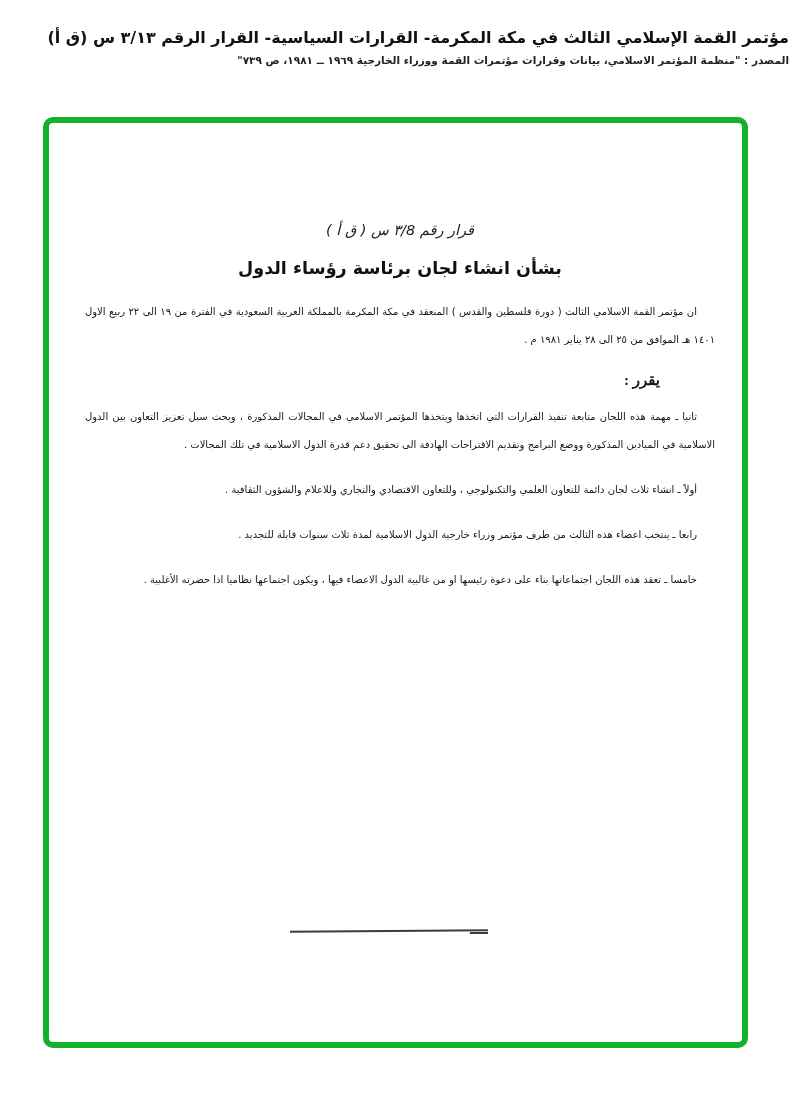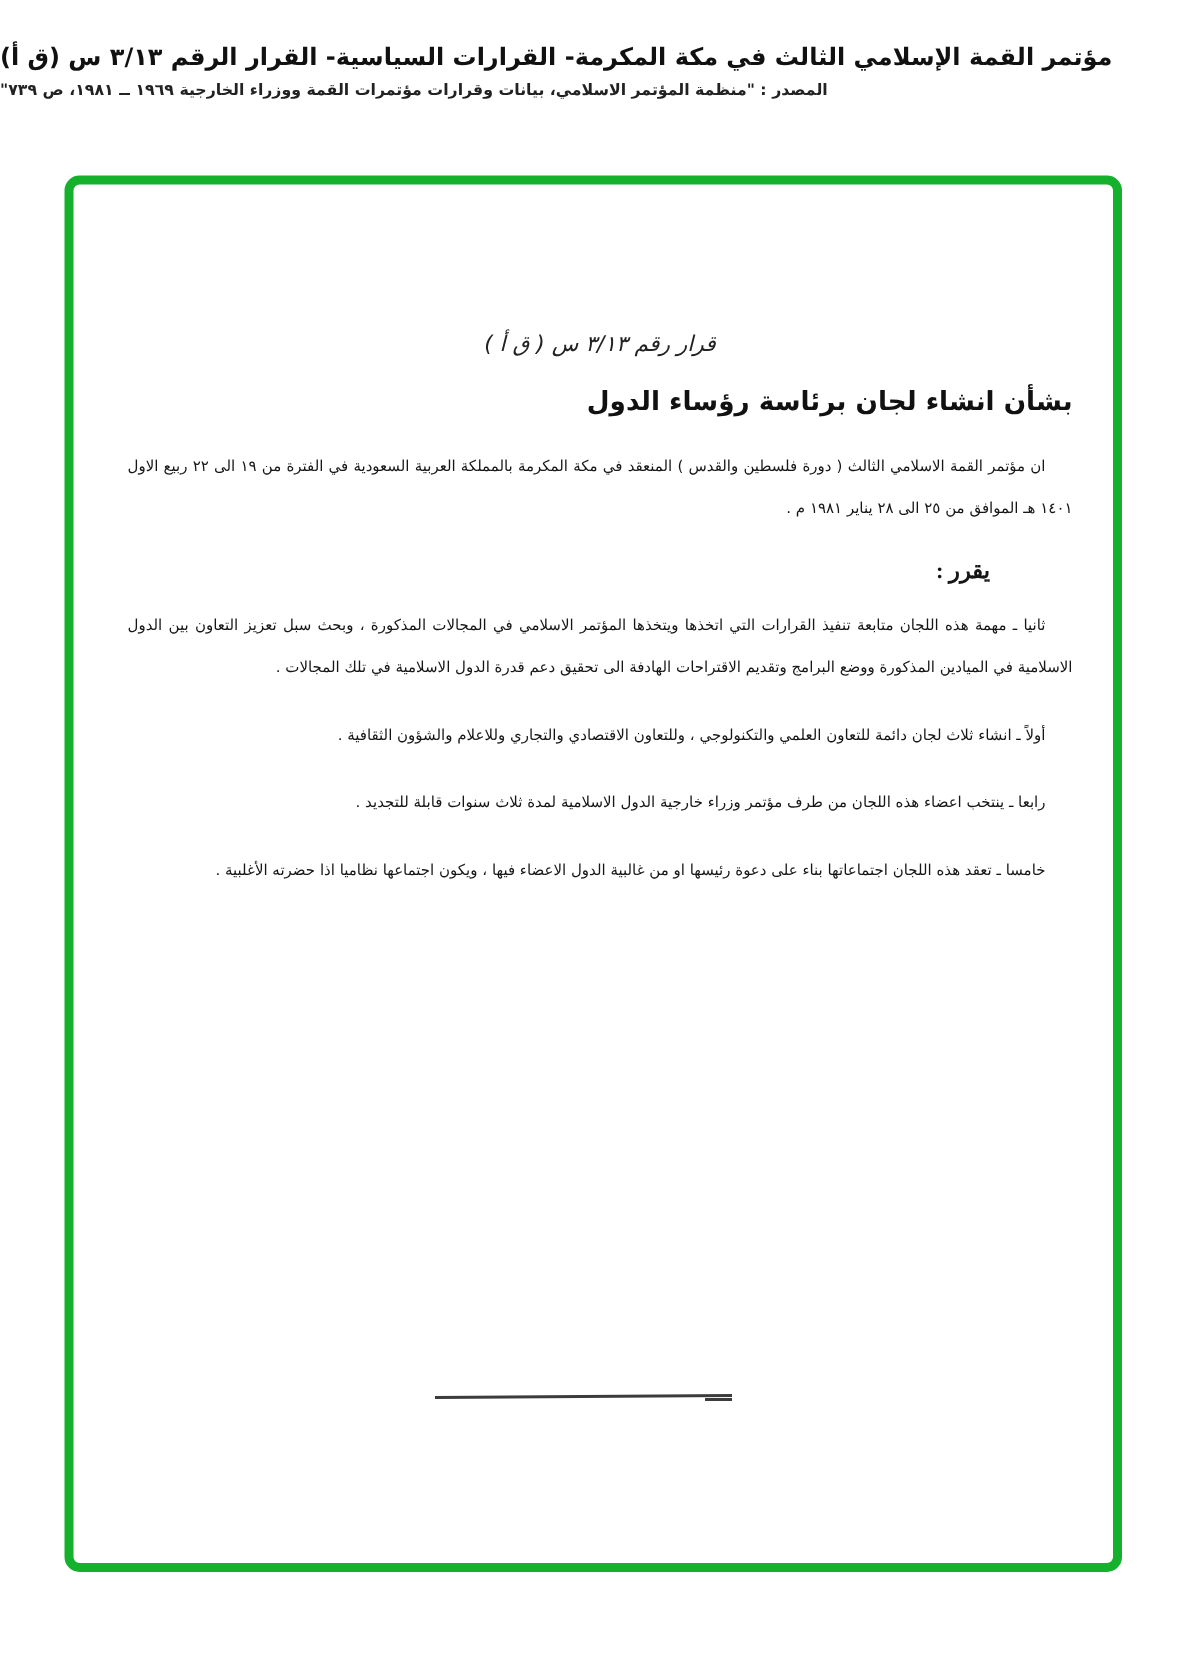--- a/index.html
+++ b/index.html
@@ -9,21 +9,21 @@
     font-family: "DejaVu Sans", sans-serif;
     color: #1b1b1b;
     position: relative;
     overflow: hidden;
   }
 
   
   .page-header {
     position: absolute;
     top: 28px; left: 0; right: 0;
-    text-align: left;
+    text-align: right;
     direction: rtl;
   }
   .header-title {
     font-size: 16px;
     font-weight: bold;
     color: #111;
     white-space: nowrap;
   }
   .header-source {
     margin-top: 7px;
@@ -52,20 +52,21 @@
   }
   .resolution-line {
     text-align: center;
     font-size: 14.5px;
     font-style: italic;
     letter-spacing: 1px;
     color: #222;
     margin: 0 0 20px 0;
   }
   .subject-title {
+    text-align: center;
     font-size: 17.5px;
     font-weight: bold;
     color: #111;
     margin: 0 0 20px 0;
   }
   .doc-paragraph {
     font-size: 10px;
     line-height: 28px;
     text-align: justify;
     text-indent: 18px;
@@ -99,30 +100,30 @@
 <body style="--green: #15b02c;">
 
 <div class="page-header">
   <div class="header-title">مؤتمر القمة الإسلامي الثالث في مكة المكرمة- القرارات السياسية- القرار الرقم ٣/١٣ س (ق أ)</div>
   <div class="header-source">المصدر : "منظمة المؤتمر الاسلامي، بيانات وقرارات مؤتمرات القمة ووزراء الخارجية ١٩٦٩ ــ ١٩٨١، ص ٧٣٩"</div>
 </div>
 
 <div class="doc-frame">
   <div class="doc-content">
 
-    <p class="resolution-line">قرار رقم ٣/١٣ س ( ق أ )</p>
+    <p class="resolution-line">قرار رقم ٣/8 س ( ق أ )</p>
 
     <p class="subject-title">بشأن انشاء لجان برئاسة رؤساء الدول</p>
 
     <p class="doc-paragraph">ان مؤتمر القمة الاسلامي الثالث ( دورة فلسطين والقدس ) المنعقد في مكة المكرمة بالمملكة العربية السعودية في الفترة من ١٩ الى ٢٢ ربيع الاول ١٤٠١ هـ الموافق من ٢٥ الى ٢٨ يناير ١٩٨١ م .</p>
 
     <p class="decides-line">يقرر :</p>
 
     <p class="doc-paragraph">ثانيا ـ مهمة هذه اللجان متابعة تنفيذ القرارات التي اتخذها ويتخذها المؤتمر الاسلامي في المجالات المذكورة ، وبحث سبل تعزيز التعاون بين الدول الاسلامية في الميادين المذكورة ووضع البرامج وتقديم الاقتراحات الهادفة الى تحقيق دعم قدرة الدول الاسلامية في تلك المجالات .</p>
     <p class="doc-paragraph">أولاً ـ انشاء ثلاث لجان دائمة للتعاون العلمي والتكنولوجي ، وللتعاون الاقتصادي والتجاري وللاعلام والشؤون الثقافية .</p>
-    <p class="doc-paragraph">رابعا ـ ينتخب اعضاء هذه اللجان من طرف  مؤتمر  وزراء خارجية الدول الاسلامية لمدة ثلاث سنوات قابلة للتجديد .</p>
+    <p class="doc-paragraph">رابعا ـ ينتخب اعضاء هذه الثالث من طرف  مؤتمر  وزراء خارجية الدول الاسلامية لمدة ثلاث سنوات قابلة للتجديد .</p>
     <p class="doc-paragraph">خامسا ـ تعقد هذه اللجان اجتماعاتها بناء على دعوة رئيسها او من غالبية الدول الاعضاء فيها ، ويكون اجتماعها نظاميا اذا حضرته الأغلبية .</p>
 
   </div>
 </div>
 
 <div class="bottom-rule"></div>
 <div class="bottom-rule-tick"></div>
 
 </body></html>

